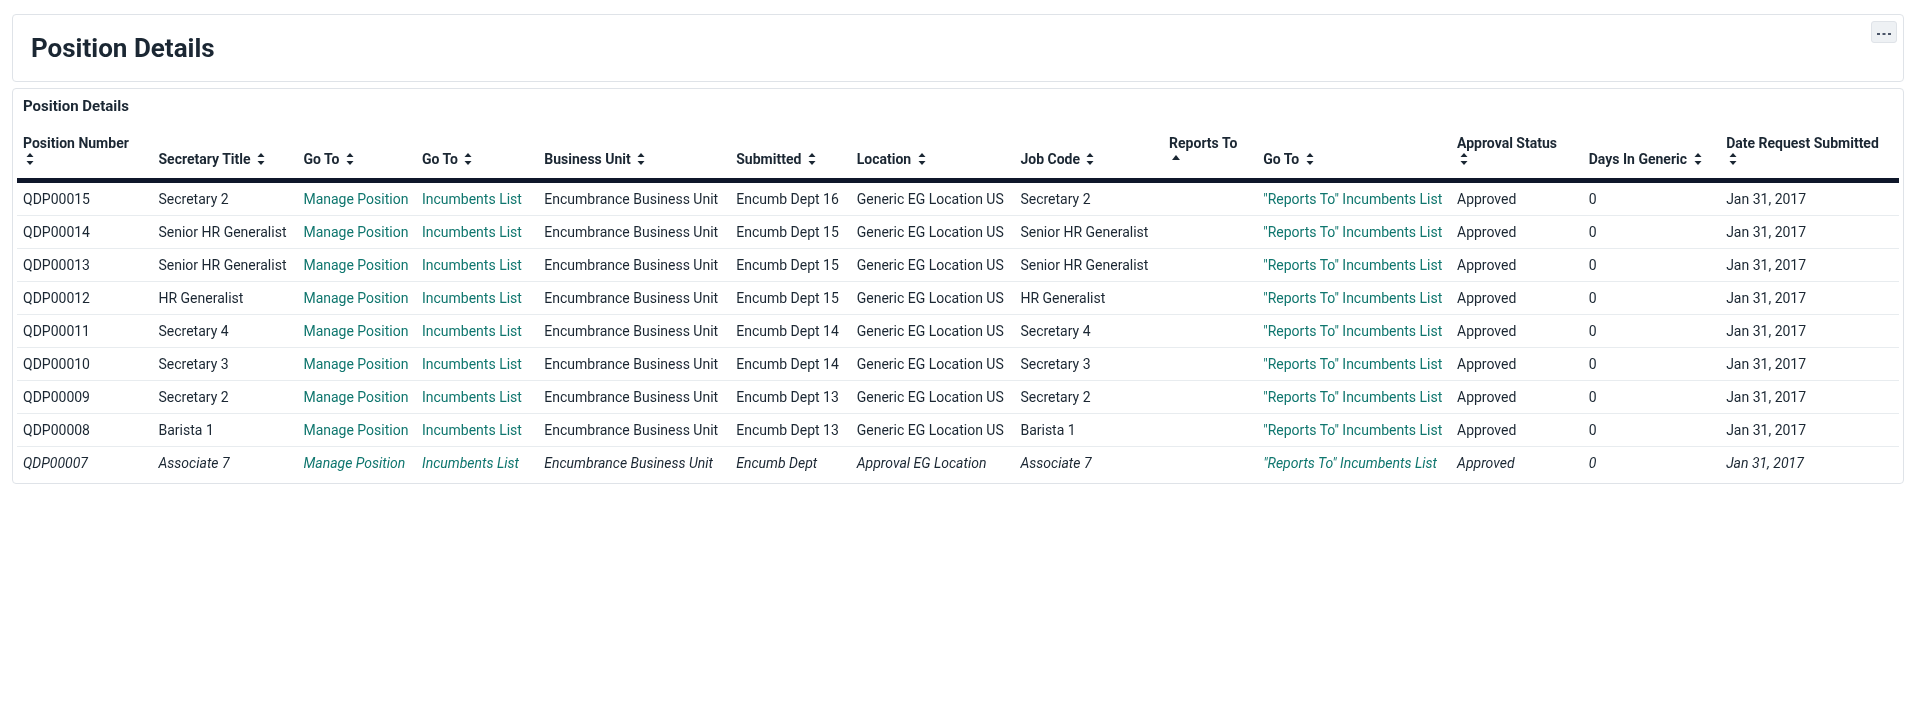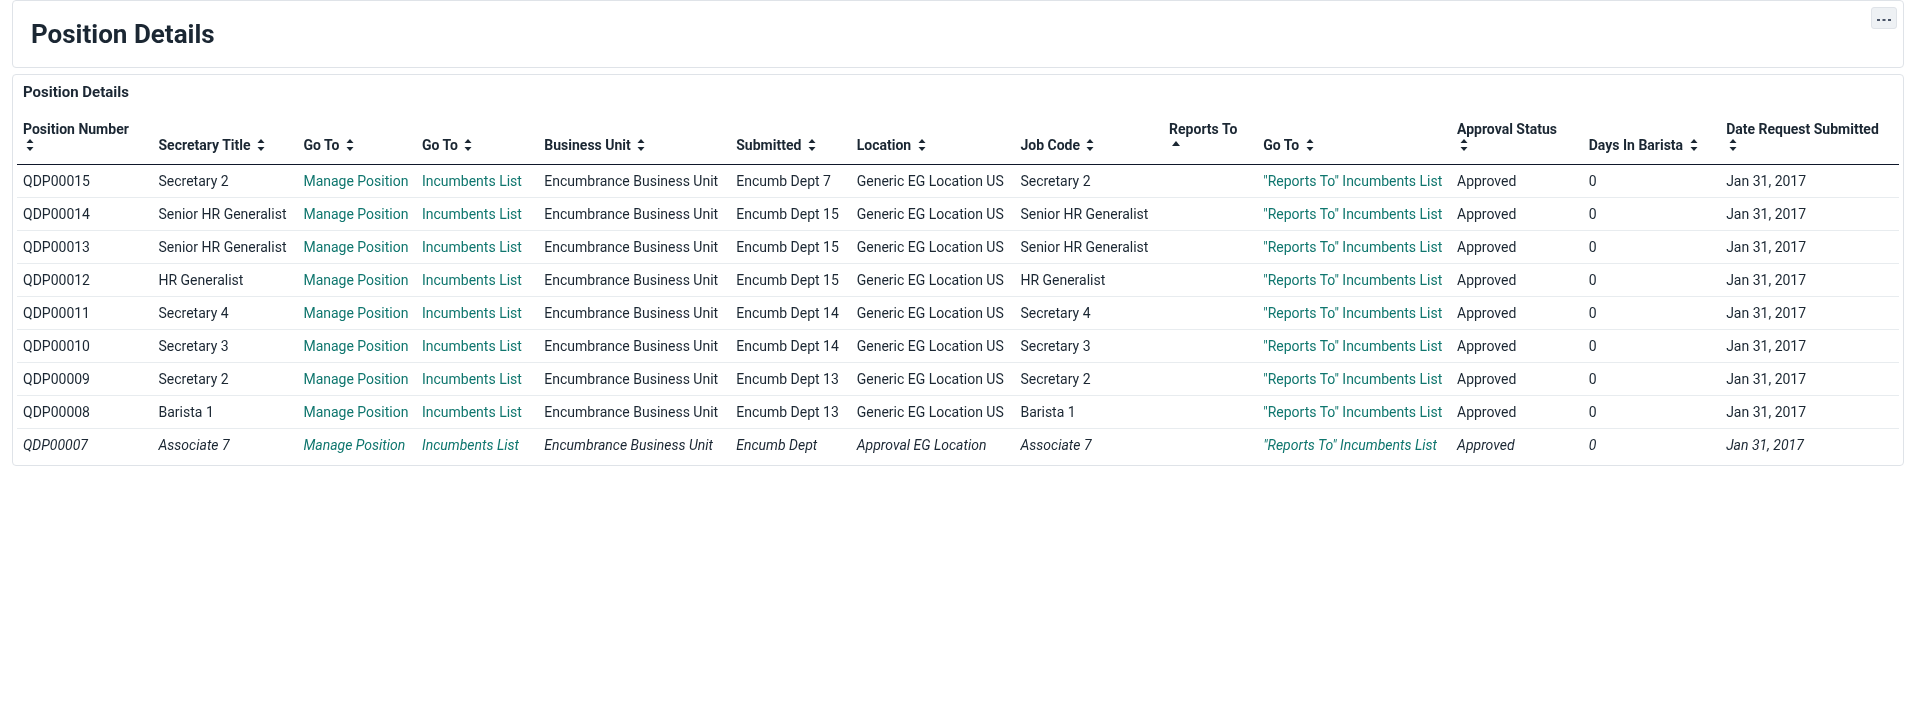--- a/index.html
+++ b/index.html
@@ -4,21 +4,21 @@
 <style>
   * { box-sizing: border-box; }
   html, body {
     margin: 0; padding: 0;
     font-family: -apple-system, BlinkMacSystemFont, "Segoe UI", Roboto, "Helvetica Neue", Arial, sans-serif;
     background: #fff;
     color: #1b1f23;
     font-size: 14px;
   }
   .page {
-    padding: 0 0 0 0;
+    padding: 14px 0 0 0;
   }
   .card {
     margin: 0 12px 6px 12px;
     border: 1px solid #dfe3e8;
     border-radius: 4px;
     background: #fff;
     position: relative;
   }
   .card-header {
     padding: 18px 18px;
@@ -63,21 +63,21 @@
     border-collapse: collapse;
     table-layout: fixed;
   }
   thead th {
     text-align: left;
     font-weight: 700;
     font-size: 14px;
     color: #1b2733;
     padding: 10px 6px 10px 6px;
     vertical-align: bottom;
-    border-bottom: 1px solid #0f172a;
+    border-bottom: 5px solid #0f172a;
     position: relative;
     cursor: pointer;
     user-select: none;
   }
   thead th .th-label { display: inline; }
   .sort-icon {
     display: inline-block;
     width: 10px;
     vertical-align: middle;
     margin-left: 2px;
@@ -189,38 +189,38 @@
                     <path d="M5 2 L9 7 L1 7 Z" fill="#1b2733"></path>
                   </svg></span></th>
               <th><span class="th-label">Go To</span> <span class="sort-icon"><svg viewBox="0 0 10 12">
                     <path d="M5 0 L8.5 4 L1.5 4 Z" fill="#1b2733"></path>
                     <path d="M5 12 L1.5 8 L8.5 8 Z" fill="#1b2733"></path>
                   </svg></span></th>
               <th><span class="th-label">Approval Status</span><br><span class="sort-icon"><svg viewBox="0 0 10 12">
                     <path d="M5 0 L8.5 4 L1.5 4 Z" fill="#1b2733"></path>
                     <path d="M5 12 L1.5 8 L8.5 8 Z" fill="#1b2733"></path>
                   </svg></span></th>
-              <th><span class="th-label">Days In Barista</span> <span class="sort-icon"><svg viewBox="0 0 10 12">
+              <th><span class="th-label">Days In Generic</span> <span class="sort-icon"><svg viewBox="0 0 10 12">
                     <path d="M5 0 L8.5 4 L1.5 4 Z" fill="#1b2733"></path>
                     <path d="M5 12 L1.5 8 L8.5 8 Z" fill="#1b2733"></path>
                   </svg></span></th>
               <th><span class="th-label">Date Request Submitted</span> <span class="sort-icon"><svg viewBox="0 0 10 12">
                     <path d="M5 0 L8.5 4 L1.5 4 Z" fill="#1b2733"></path>
                     <path d="M5 12 L1.5 8 L8.5 8 Z" fill="#1b2733"></path>
                   </svg></span></th>
             </tr>
         </thead>
         <tbody id="body-rows">
             <tr>
               <td>QDP00015</td>
               <td>Secretary 2</td>
               <td><a class="link" href="#">Manage Position</a></td>
               <td><a class="link" href="#">Incumbents List</a></td>
               <td>Encumbrance Business Unit</td>
-              <td>Encumb Dept 7</td>
+              <td>Encumb Dept 16</td>
               <td>Generic EG Location US</td>
               <td>Secretary 2</td>
               <td></td>
               <td><a class="link" href="#">"Reports To" Incumbents List</a></td>
               <td>Approved</td>
               <td>0</td>
               <td>Jan 31, 2017</td>
             </tr>
             <tr>
               <td>QDP00014</td>

